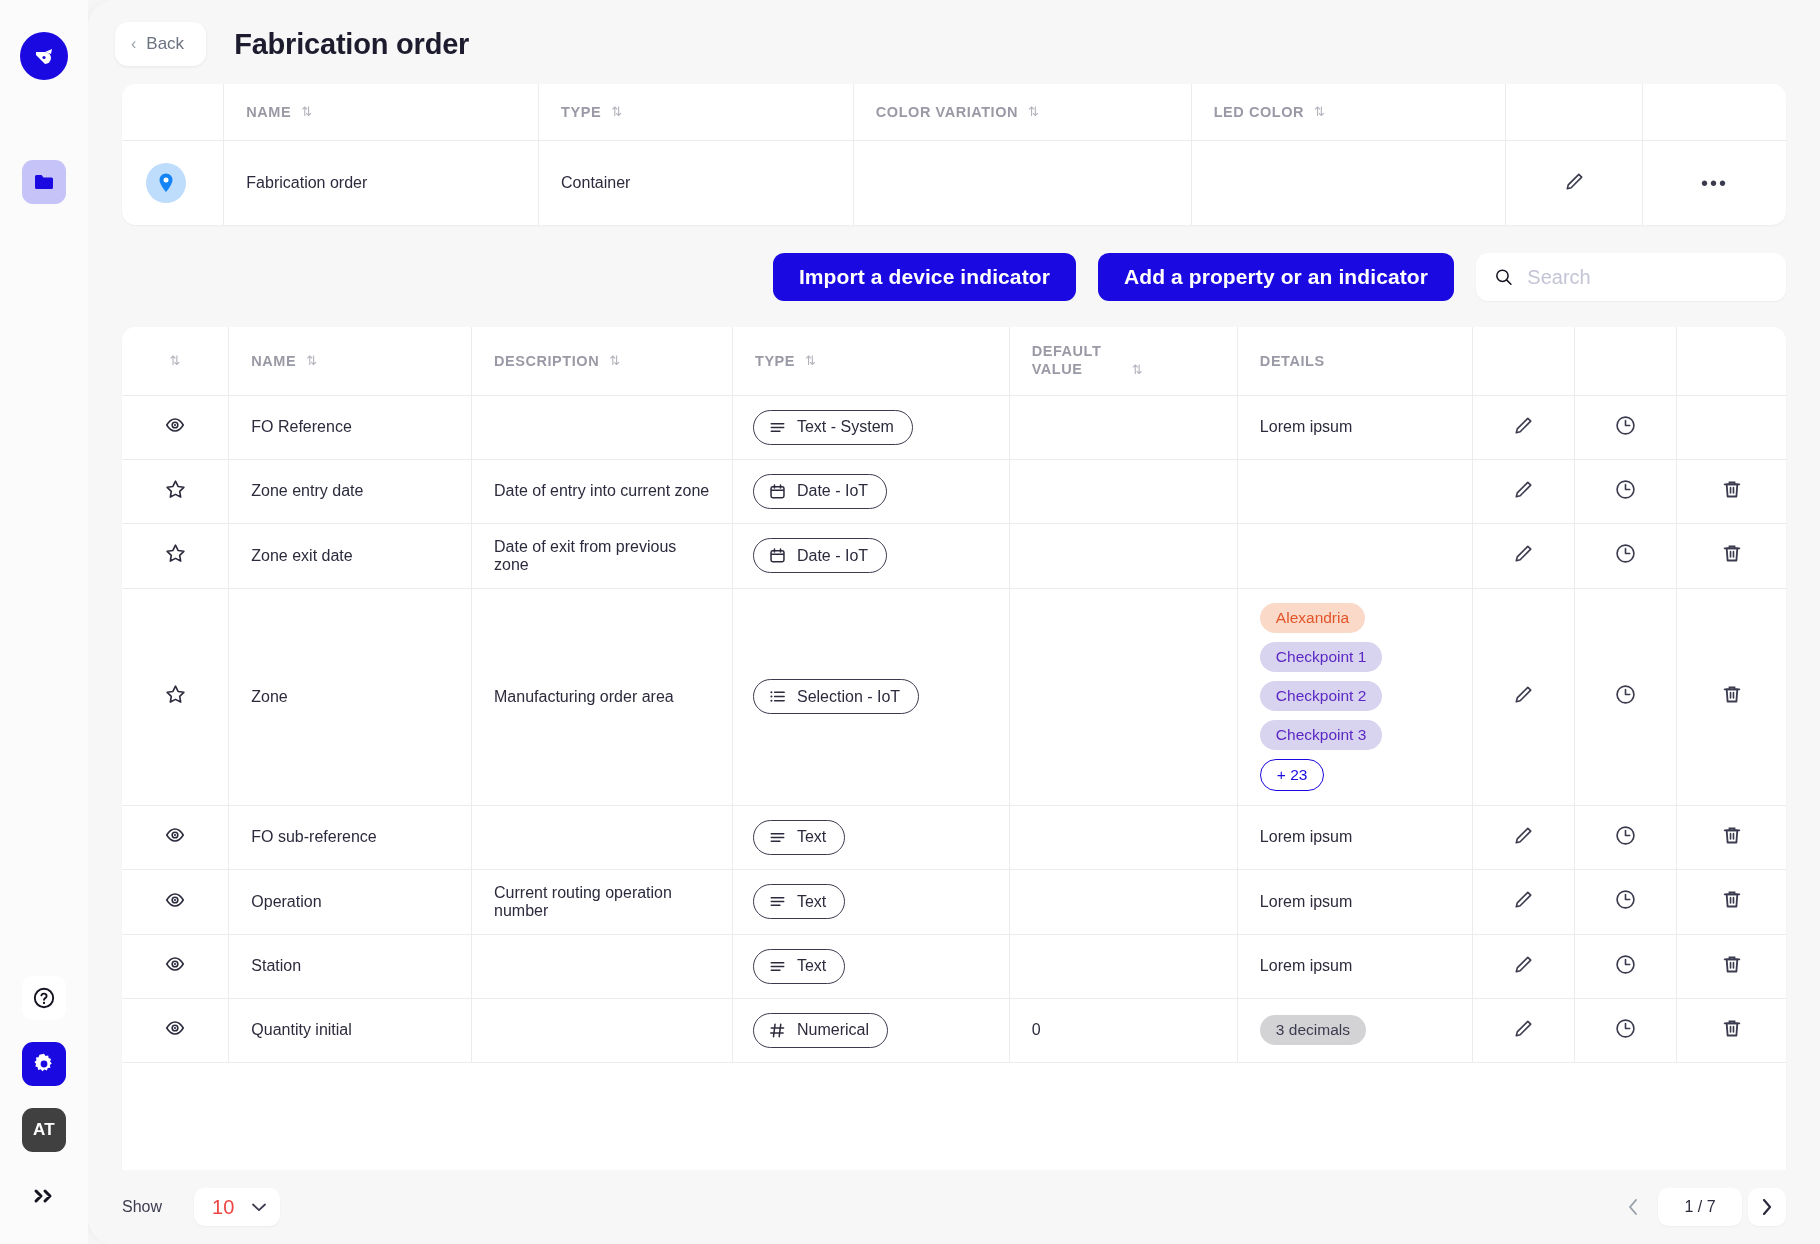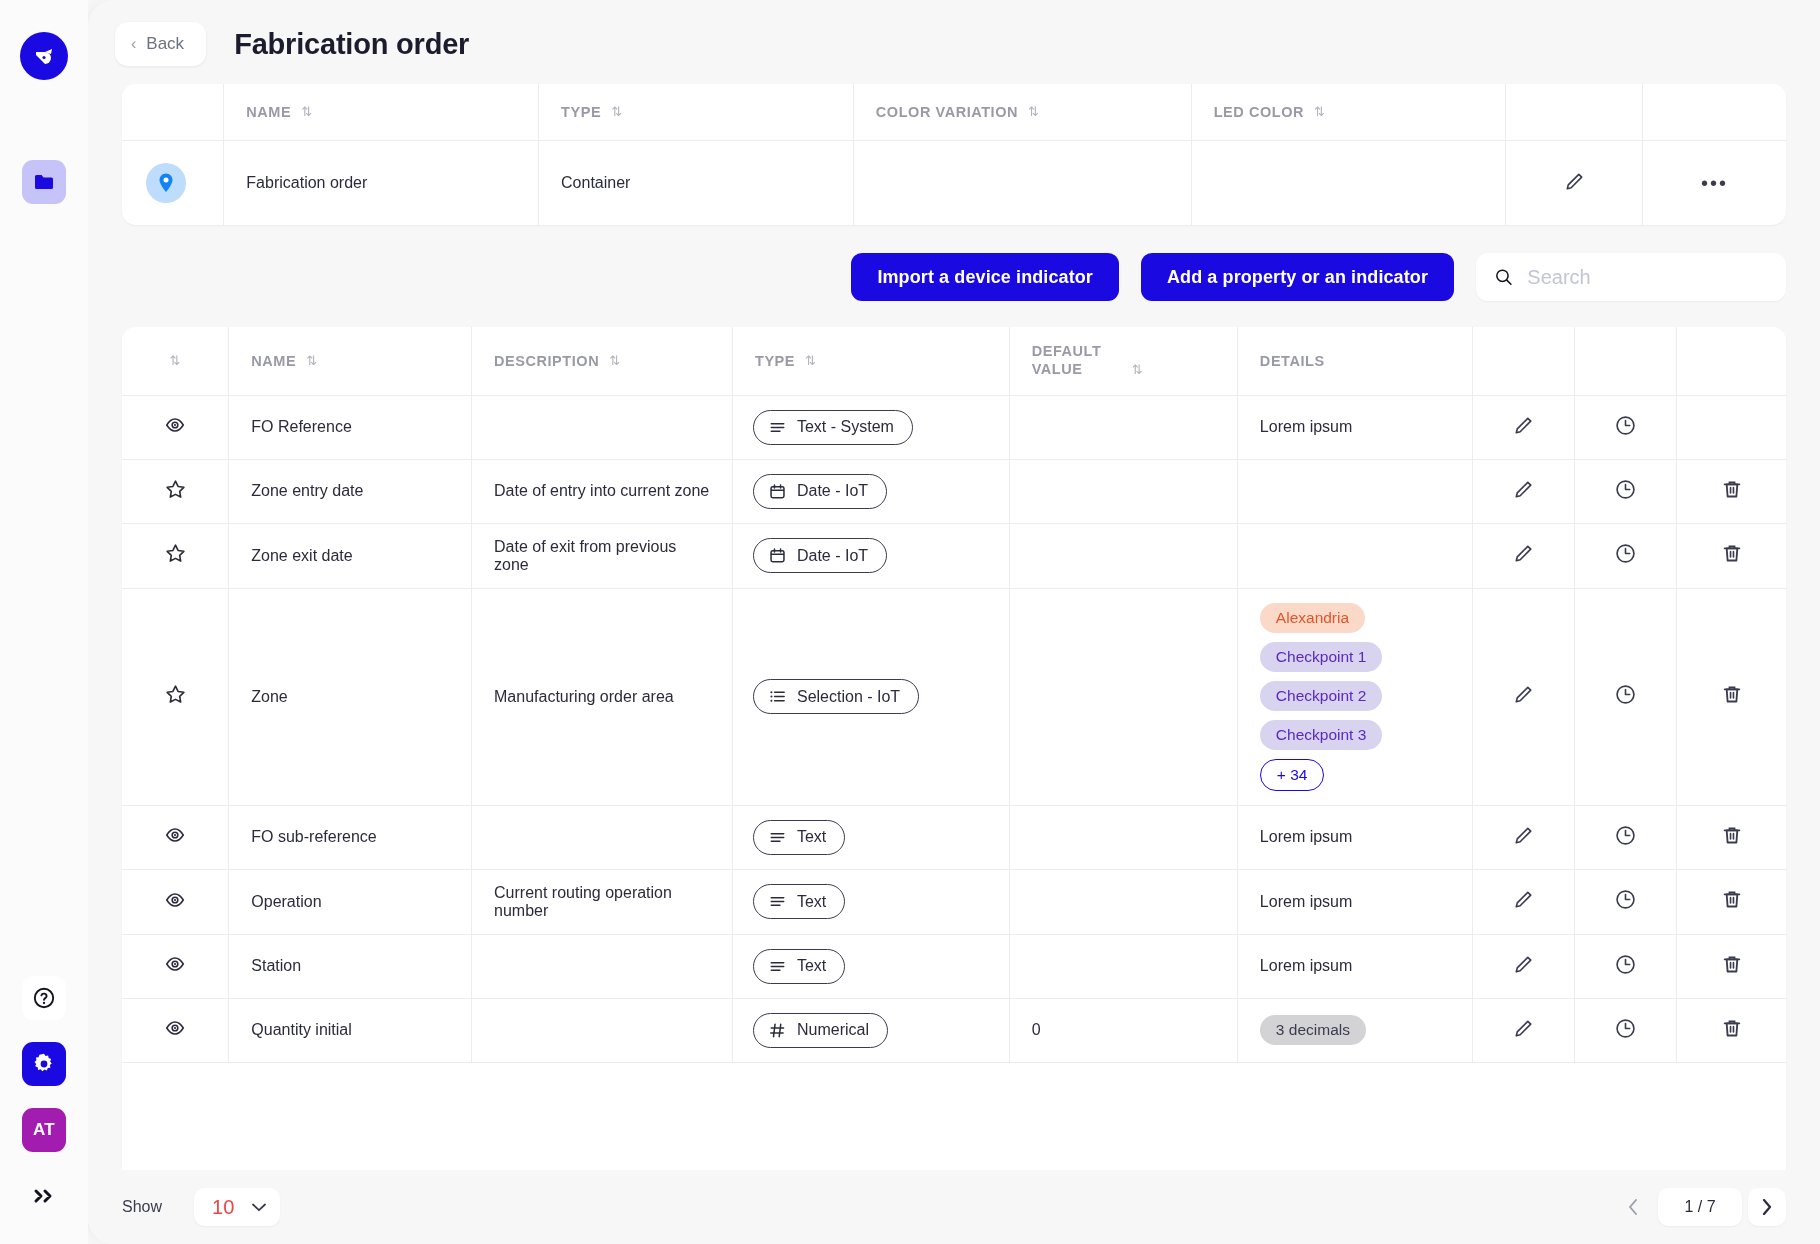--- a/index.html
+++ b/index.html
@@ -33,21 +33,21 @@
   .nav-tile.folder { background: #c5c3f7; }
   .sb-spacer { flex: 1 1 auto; }
   .sb-btn {
     width: 44px; height: 44px; border-radius: 11px;
     display: flex; align-items: center; justify-content: center;
     cursor: pointer; margin-bottom: 22px;
   }
   .sb-btn.help { background: #fff; }
   .sb-btn.gear { background: #1a09e0; }
   .sb-btn.avatar {
-    background: #a21caf; color: #fff;
+    background: #404040; color: #fff;
     font-size: 17px; font-weight: 600; letter-spacing: .3px;
     border-radius: 11px;
   }
   .sb-btn.expand { background: transparent; margin-bottom: 0; }
 
   
   .main {
     flex: 1 1 auto; position: relative;
     background: #f7f7f8;
     border-top-left-radius: 26px; border-bottom-left-radius: 26px;
@@ -115,21 +115,21 @@
 
   
   .actions {
     display: flex; align-items: center; justify-content: flex-end;
     gap: 22px; padding: 28px 34px 26px 34px;
   }
   .btn-primary {
     background: #1a09e0; color: #fff;
     border: none; border-radius: 11px;
     padding: 0 26px; height: 48px;
-    font-size: 18px; font-weight: 700;
+    font-size: 21px; font-weight: 700;
     font-family: "Liberation Sans", sans-serif;
     cursor: pointer; letter-spacing: .1px;
   }
   .search-box {
     width: 310px; height: 48px;
     background: #fff; border-radius: 12px;
     display: flex; align-items: center; gap: 14px;
     padding: 0 18px; cursor: text;
     box-shadow: 0 1px 2px rgba(30,30,60,.05);
   }
@@ -470,21 +470,21 @@
                     <circle cx="3.6" cy="14.5" r="1.1" fill="#2b2b3d"></circle>
                   </svg>
                   <span>Selection - IoT</span>
                 </span></td>
               <td></td>
               <td>
                 <span class="tag orange">Alexandria</span>
                 <span class="tag purple">Checkpoint 1</span>
                 <span class="tag purple">Checkpoint 2</span>
                 <span class="tag purple">Checkpoint 3</span>
-                <span class="tag more">+ 34</span>
+                <span class="tag more">+ 23</span>
               </td>
               <td class="c-ctr"><svg width="23" height="23" viewBox="0 0 24 24">
                   <path d="M4.5 19.5l1-4 11-11 3 3-11 11Z" fill="none" stroke="#3b3b4f" stroke-width="1.7" stroke-linejoin="round"></path>
                 </svg></td>
               <td class="c-ctr"><svg width="23" height="23" viewBox="0 0 24 24">
                   <circle cx="12" cy="12" r="8.8" fill="none" stroke="#3b3b4f" stroke-width="1.7"></circle>
                   <path d="M12 6.8V12h4.4" fill="none" stroke="#3b3b4f" stroke-width="1.7" stroke-linecap="round" stroke-linejoin="round"></path>
                 </svg></td>
               <td class="c-ctr"><svg width="22" height="23" viewBox="0 0 24 24">
                   <path d="M4 6.4h16" stroke="#3b3b4f" stroke-width="2" stroke-linecap="round"></path>

